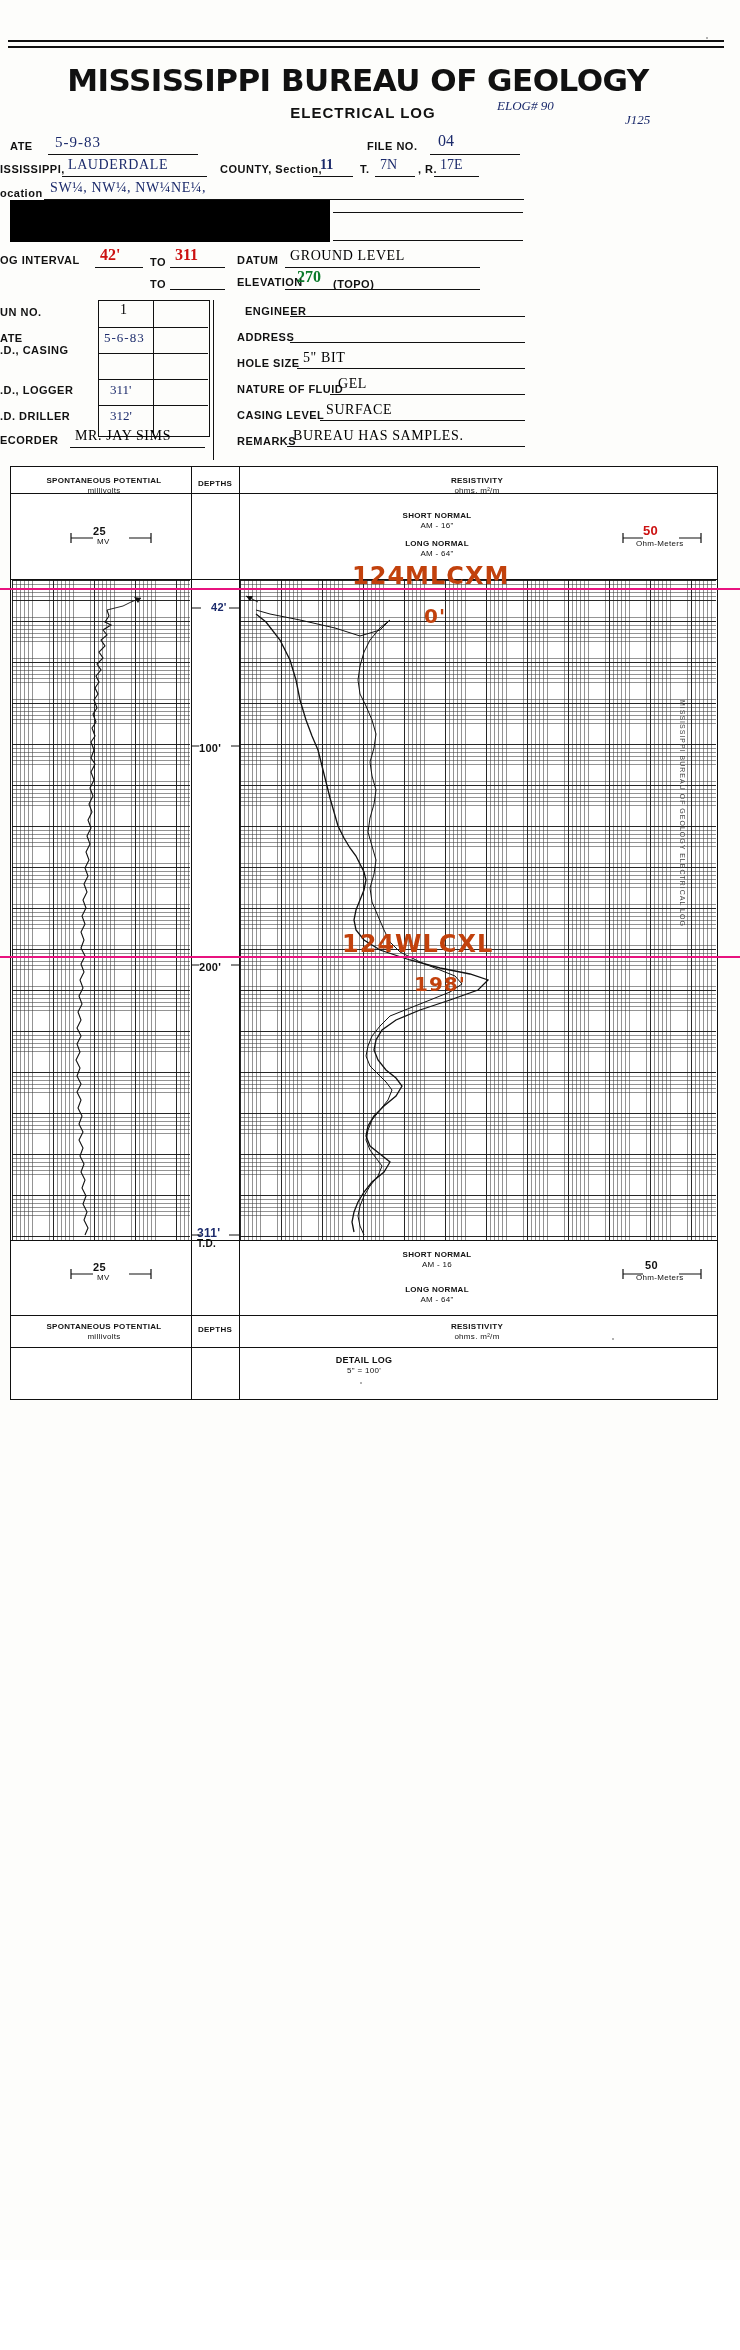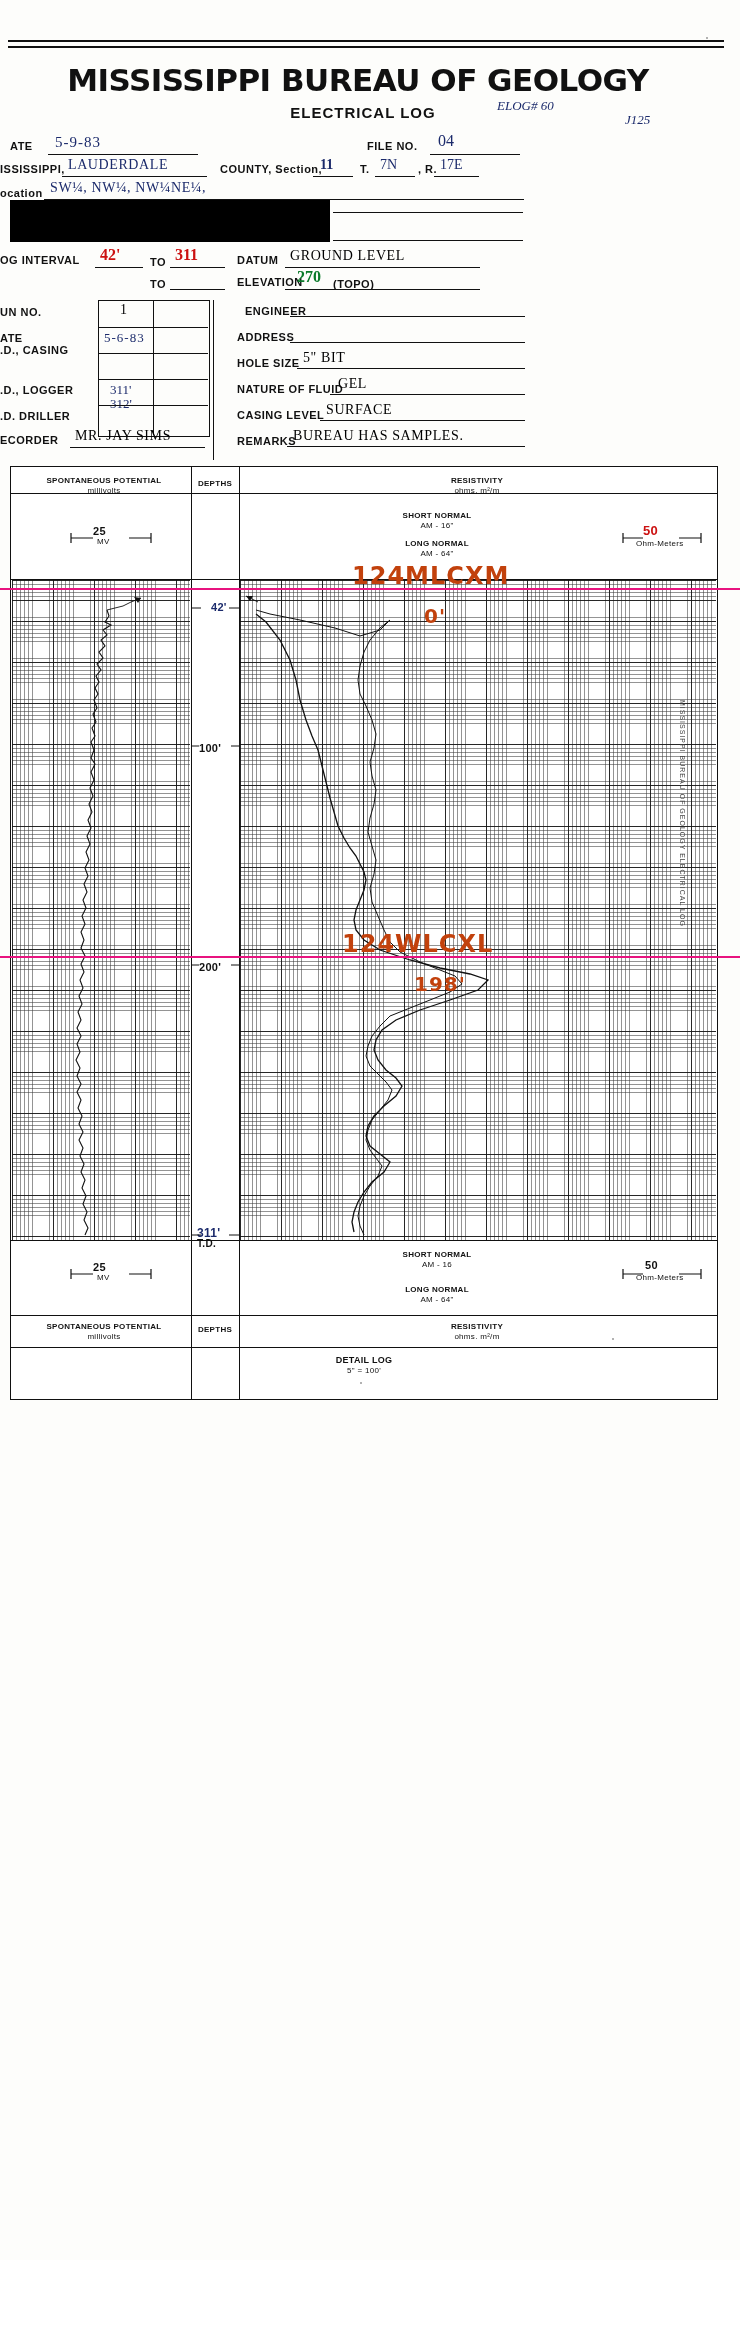--- a/index.html
+++ b/index.html
@@ -71,21 +71,21 @@
 
   <div class="topline t1"></div>
   <div class="topline t2"></div>
   <div class="speck" style="left:706px;top:37px;"></div>
 
   <div class="hdr-box">
     <div class="title">MISSISSIPPI BUREAU OF GEOLOGY</div>
     <div class="subtitle">ELECTRICAL LOG</div>
   </div>
 
-  <div class="hw hw-blue" style="left:497px;top:98px;font-size:13px;font-style:italic;">ELOG# 60</div>
+  <div class="hw hw-blue" style="left:497px;top:98px;font-size:13px;font-style:italic;">ELOG# 90</div>
   <div class="hw hw-blue" style="left:625px;top:112px;font-size:13px;font-style:italic;">J125</div>
 
   <div class="labb" style="left:10px;top:140px;">ATE</div>
   <div class="hw hw-blue" style="left:55px;top:134px;font-size:15px;letter-spacing:1px;">5-9-83</div>
   <div class="rule" style="left:48px;top:154px;width:150px;"></div>
 
   <div class="labb" style="left:367px;top:140px;">FILE NO.</div>
   <div class="hw hw-blue" style="left:438px;top:132px;font-size:16px;">04</div>
   <div class="rule" style="left:430px;top:154px;width:90px;"></div>
 
@@ -143,21 +143,21 @@
 
   <div class="labb" style="left:0px;top:344px;">.D., CASING</div>
   <div class="hw hw-blue" style="left:110px;top:356px;font-size:13px;"></div>
   <div class="rule" style="left:98px;top:353px;width:110px;"></div>
 
   <div class="labb" style="left:0px;top:384px;">.D., LOGGER</div>
   <div class="hw hw-blue" style="left:110px;top:382px;font-size:13px;">311'</div>
   <div class="rule" style="left:98px;top:379px;width:110px;"></div>
 
   <div class="labb" style="left:0px;top:410px;">.D. DRILLER</div>
-  <div class="hw hw-blue" style="left:110px;top:396px;font-size:13px;">312'</div>
+  <div class="hw hw-blue" style="left:110px;top:408px;font-size:13px;">312'</div>
   <div class="rule" style="left:98px;top:405px;width:110px;"></div>
 
   <div class="labb" style="left:0px;top:434px;">ECORDER</div>
   <div class="hw" style="left:75px;top:428px;font-size:14px;letter-spacing:.6px;">MR. JAY SIMS</div>
   <div class="rule" style="left:70px;top:447px;width:135px;"></div>
 
   <div class="fbox" style="left:213px;top:300px;width:0;height:160px;border-left:1px solid #111;border-right:none;border-top:none;border-bottom:none;"></div>
 
   <div class="labb" style="left:237px;top:305px;padding-left:8px;">ENGINEER</div>
   <div class="rule" style="left:290px;top:316px;width:235px;"></div>

